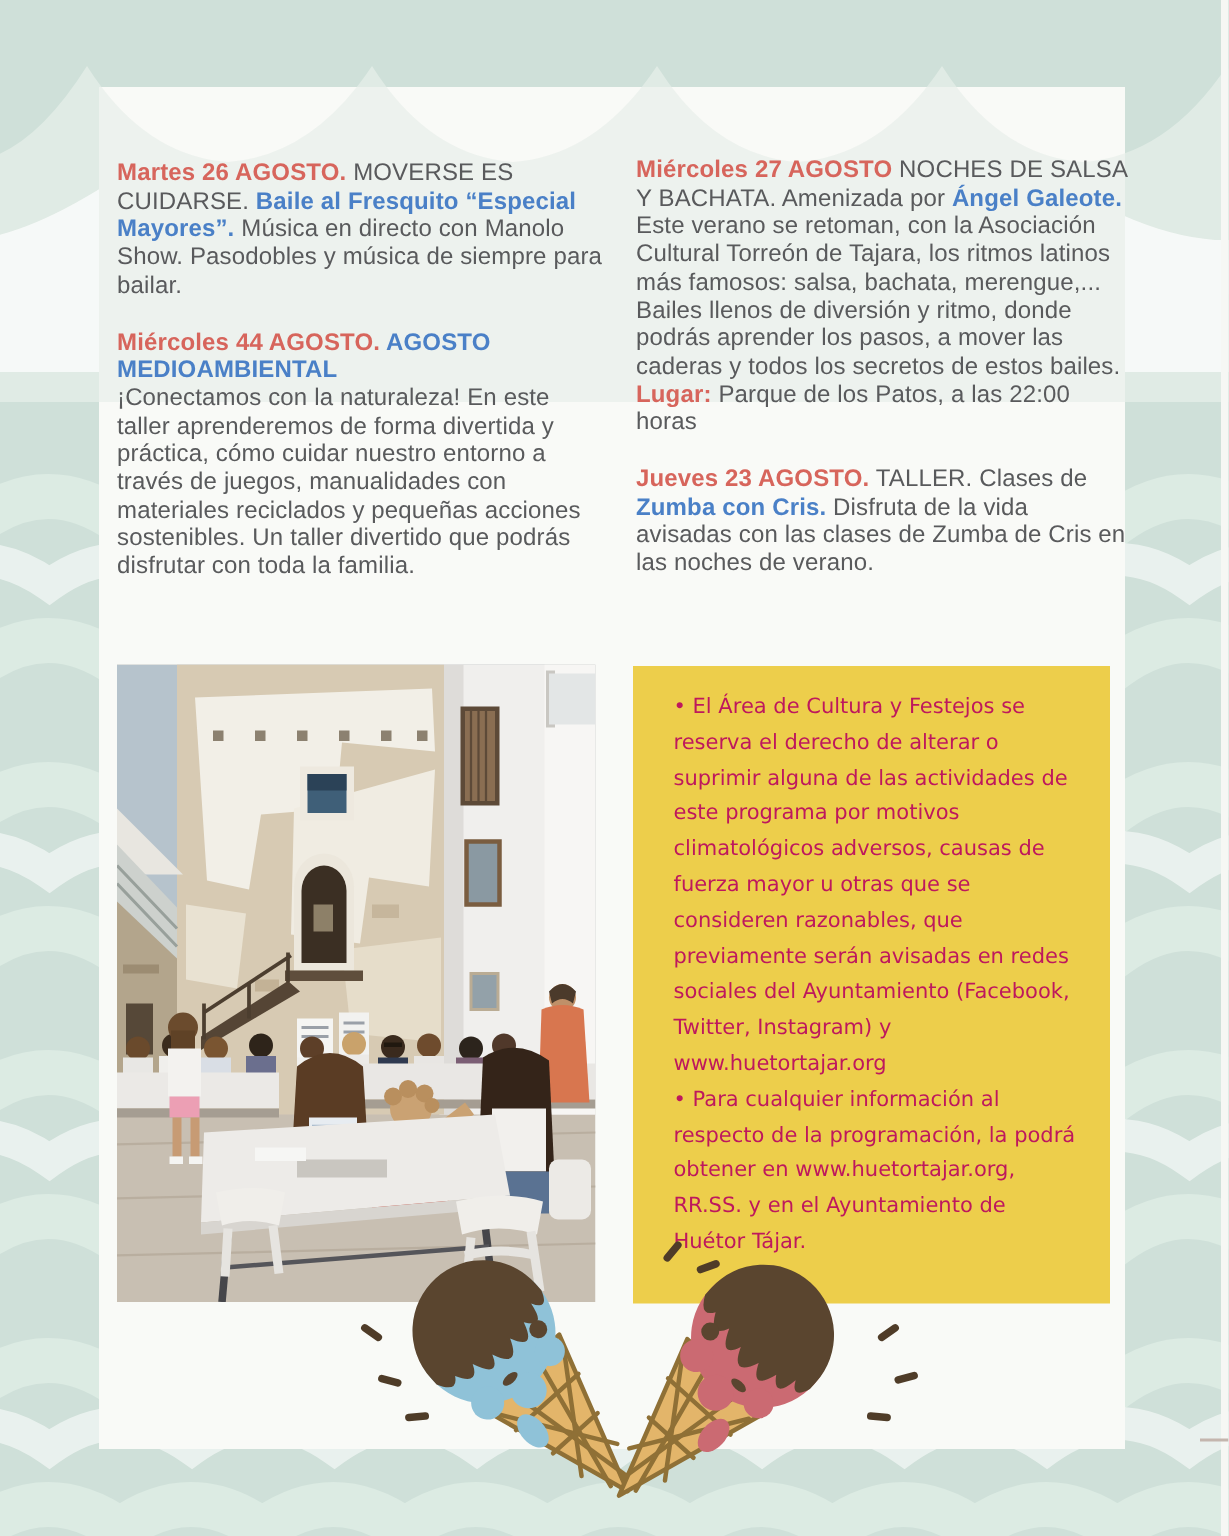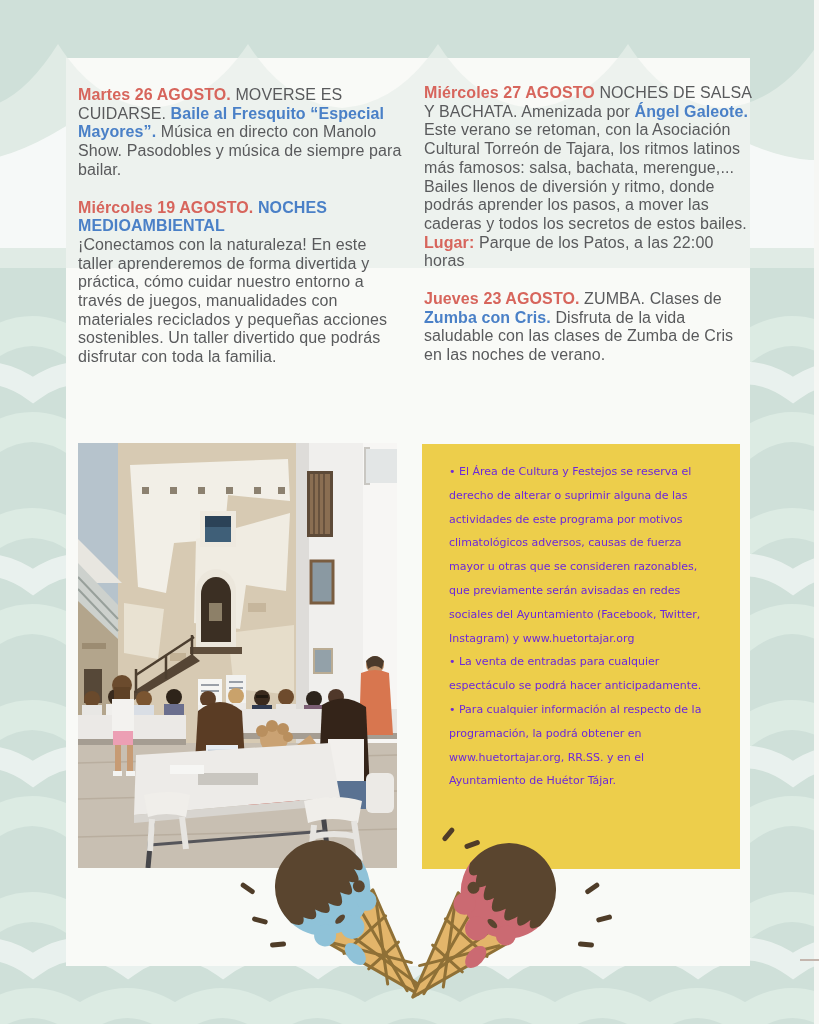--- a/index.html
+++ b/index.html
@@ -1,29 +1,29 @@
 <!DOCTYPE html>
 <html><head>
 <meta charset="utf-8">
 <style>
   html,body{margin:0;padding:0;background:#cfe0d9;}
   .page{position:relative;width:819px;height:1024px;overflow:hidden;
         font-family:"Liberation Sans",sans-serif;}
   .bg{position:absolute;left:0;top:0;}
-  .col{position:absolute;}
+  .col{position:absolute;margin-top:21px;}
   .col.left{left:78px;top:86px;width:324px;}
   .col.right{left:424px;top:84px;width:328px;}
   .event{margin:0 0 19px 0;}
   .ev{margin:0;font-size:16px;line-height:18.7px;color:#595a5c;letter-spacing:.1px;}
   .d{color:#d7655c;font-weight:bold;}
   .h{color:#4a80c7;font-weight:bold;}
   .notice{position:absolute;left:422px;top:444px;width:318px;height:425px;
           background:#edce4b;box-sizing:border-box;padding:16px 22px 0 27px;}
-  .notice p{margin:0;font-family:"DejaVu Sans",sans-serif;font-size:11px;
-            line-height:23.8px;color:#6d28d9;}
+  .notice p{margin:0;font-family:"DejaVu Sans",sans-serif;font-size:14px;
+            line-height:23.8px;color:#be185d;}
   .photo{position:absolute;left:78px;top:443px;}
   .icecream{position:absolute;left:232px;top:824px;}
 </style>
 </head>
 <body>
 
 <div class="page">
 
   <svg class="bg" width="819" height="1024" viewBox="0 0 819 1024">
     <rect width="819" height="1024" fill="#cfe0d9"></rect>
@@ -55,37 +55,36 @@
     <path d="M-20,108 Q20,104 58,44 Q96,104 152,108 Q208,104 248,44 Q286,104 342,108 Q398,104 438,44 Q476,104 532,108 Q588,104 628,44 Q666,104 722,108 Q778,104 818,44 Q838,80 838,108 L838,268 L-20,268 Z" fill="#cfe0d9" opacity="0.28" clip-path="url(#cardtop)"></path>
     <rect x="814" y="0" width="5" height="1024" fill="#f6f7f4"></rect>
     <rect x="800" y="959" width="19" height="2" fill="#c4b6ae"></rect>
   </svg>
 
   <div class="col left">
     <div class="event">
       <p class="ev"><span class="d">Martes 26 AGOSTO.</span><span> MOVERSE ES CUIDARSE. </span><span class="h">Baile al Fresquito “Especial Mayores”.</span><span> Música en directo con Manolo Show. Pasodobles y música de siempre para bailar.</span></p>
     </div>
     <div class="event">
-      <p class="ev"><span class="d">Miércoles 19 AGOSTO.</span><span class="h"> NOCHES MEDIOAMBIENTAL</span></p>
+      <p class="ev"><span class="d">Miércoles 44 AGOSTO.</span><span class="h"> AGOSTO MEDIOAMBIENTAL</span></p>
       <p class="ev"><span>¡Conectamos con la naturaleza! En este taller aprenderemos de forma divertida y práctica, cómo cuidar nuestro entorno a través de juegos, manualidades con materiales reciclados y pequeñas acciones sostenibles. Un taller divertido que podrás disfrutar con toda la familia.</span></p>
     </div>
   </div>
 
   <div class="col right">
     <div class="event">
       <p class="ev"><span class="d">Miércoles 27 AGOSTO</span><span> NOCHES DE SALSA Y BACHATA. Amenizada por </span><span class="h">Ángel Galeote.</span><span> Este verano se retoman, con la Asociación Cultural Torreón de Tajara, los ritmos latinos más famosos: salsa, bachata, merengue,... Bailes llenos de diversión y ritmo, donde podrás aprender los pasos, a mover las caderas y todos los secretos de estos bailes. </span><span class="d">Lugar:</span><span> Parque de los Patos, a las 22:00 horas</span></p>
     </div>
     <div class="event">
-      <p class="ev"><span class="d">Jueves 23 AGOSTO.</span><span> ZUMBA. Clases de </span><span class="h">Zumba con Cris.</span><span> Disfruta de la vida saludable con las clases de Zumba de Cris en las noches de verano.</span></p>
+      <p class="ev"><span class="d">Jueves 23 AGOSTO.</span><span> TALLER. Clases de </span><span class="h">Zumba con Cris.</span><span> Disfruta de la vida avisadas con las clases de Zumba de Cris en las noches de verano.</span></p>
     </div>
   </div>
 
   <div class="notice">
     <p>• El Área de Cultura y Festejos se reserva el derecho de alterar o suprimir alguna de las actividades de este programa por motivos climatológicos adversos, causas de fuerza mayor u otras que se consideren razonables, que previamente serán avisadas en redes sociales del Ayuntamiento (Facebook, Twitter, Instagram) y www.huetortajar.org</p>
-    <p>• La venta de entradas para cualquier espectáculo se podrá hacer anticipadamente.</p>
     <p>• Para cualquier información al respecto de la programación, la podrá obtener en www.huetortajar.org, RR.SS. y en el Ayuntamiento de Huétor Tájar.</p>
   </div>
 
   <svg class="photo" width="319" height="425" viewBox="0 0 319 425">
     <rect width="319" height="425" fill="#c8bfb2"></rect>
     <rect width="319" height="290" fill="#b6c3cc"></rect>
 
     <rect x="215" y="0" width="104" height="300" fill="#f0efed"></rect>
     <rect x="215" y="0" width="16" height="300" fill="#dedcd9"></rect>
     <rect x="285" y="0" width="34" height="300" fill="#f7f6f4"></rect>

